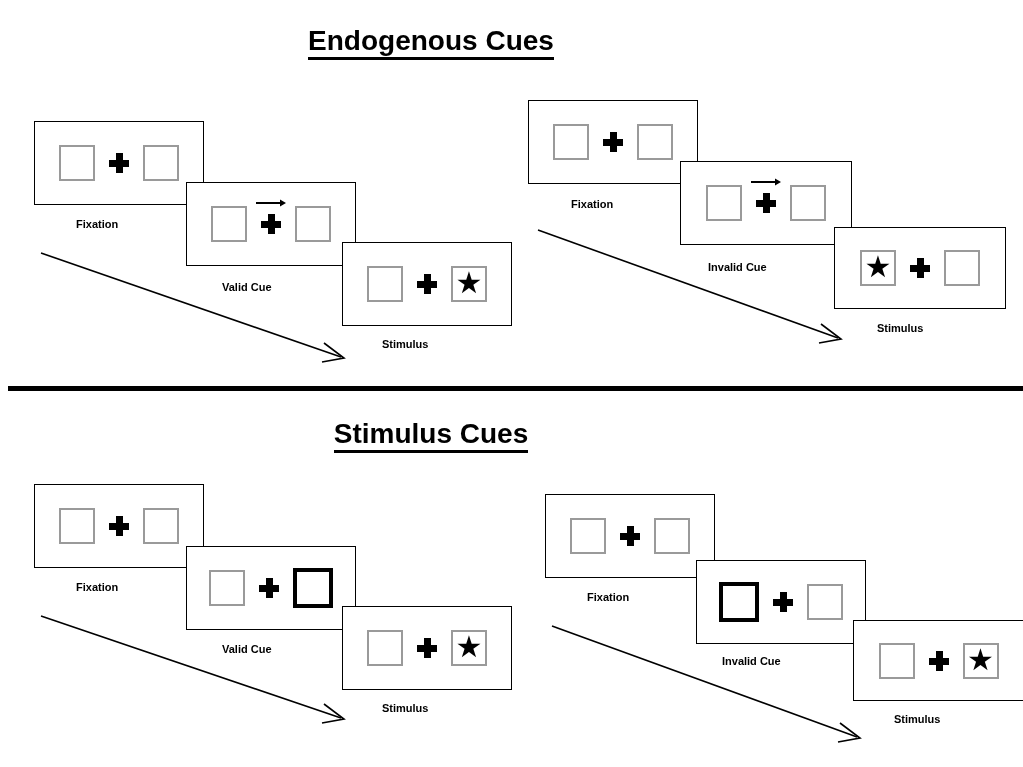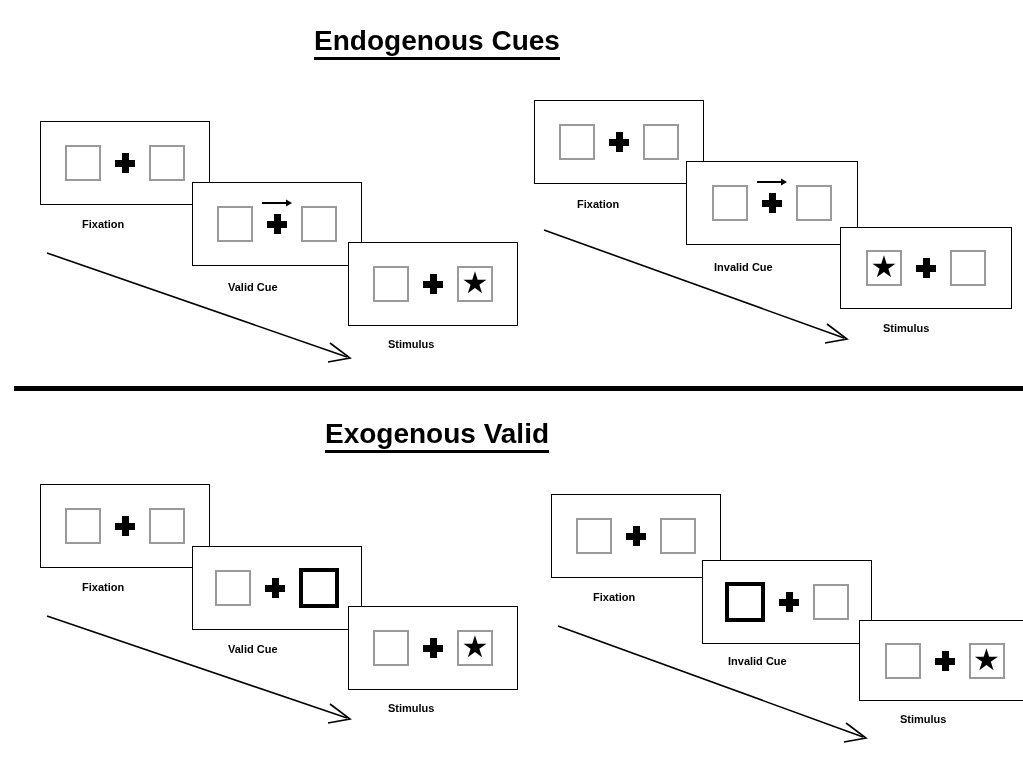--- a/index.html
+++ b/index.html
@@ -10,21 +10,21 @@
   body {
     width: 1023px;
     height: 767px;
     position: relative;
     overflow: hidden;
     font-family: "Liberation Sans", sans-serif;
     color: #000000;
   }
   .stage {
     position: absolute;
-    left: 14px; top: 0;
+    left: 8px; top: 0;
     width: 846px;
     height: 767px;
   }
 
   
   .section-title {
     position: absolute;
     width: 100%;
     text-align: center;
     font-weight: bold;
@@ -217,21 +217,21 @@
   <div class="caption" style="left:869px; top:322px;">Stimulus</div>
 
   <svg class="flow-arrow" style="left:526px; top:222px; width:320px; height:130px;" viewBox="0 0 320 130">
     <line x1="4" y1="8" x2="304" y2="116" stroke="#000" stroke-width="1.6"></line>
     <polyline points="287,102 307,117 285,121" fill="none" stroke="#000" stroke-width="1.6"></polyline>
   </svg>
 
   <div class="divider" style="top:386px;"></div>
 
   <div class="section-title" style="top:418px;">
-    <span>Exogenous Valid</span>
+    <span>Stimulus Cues</span>
   </div>
 
   <div class="panel" style="left:26px; top:484px; width:170px; height:84px;">
     <div class="panel-inner">
       <div class="box"></div>
       <div class="plus"></div>
       <div class="box"></div>
     </div>
   </div>
   <div class="caption" style="left:68px; top:581px;">Fixation</div>

